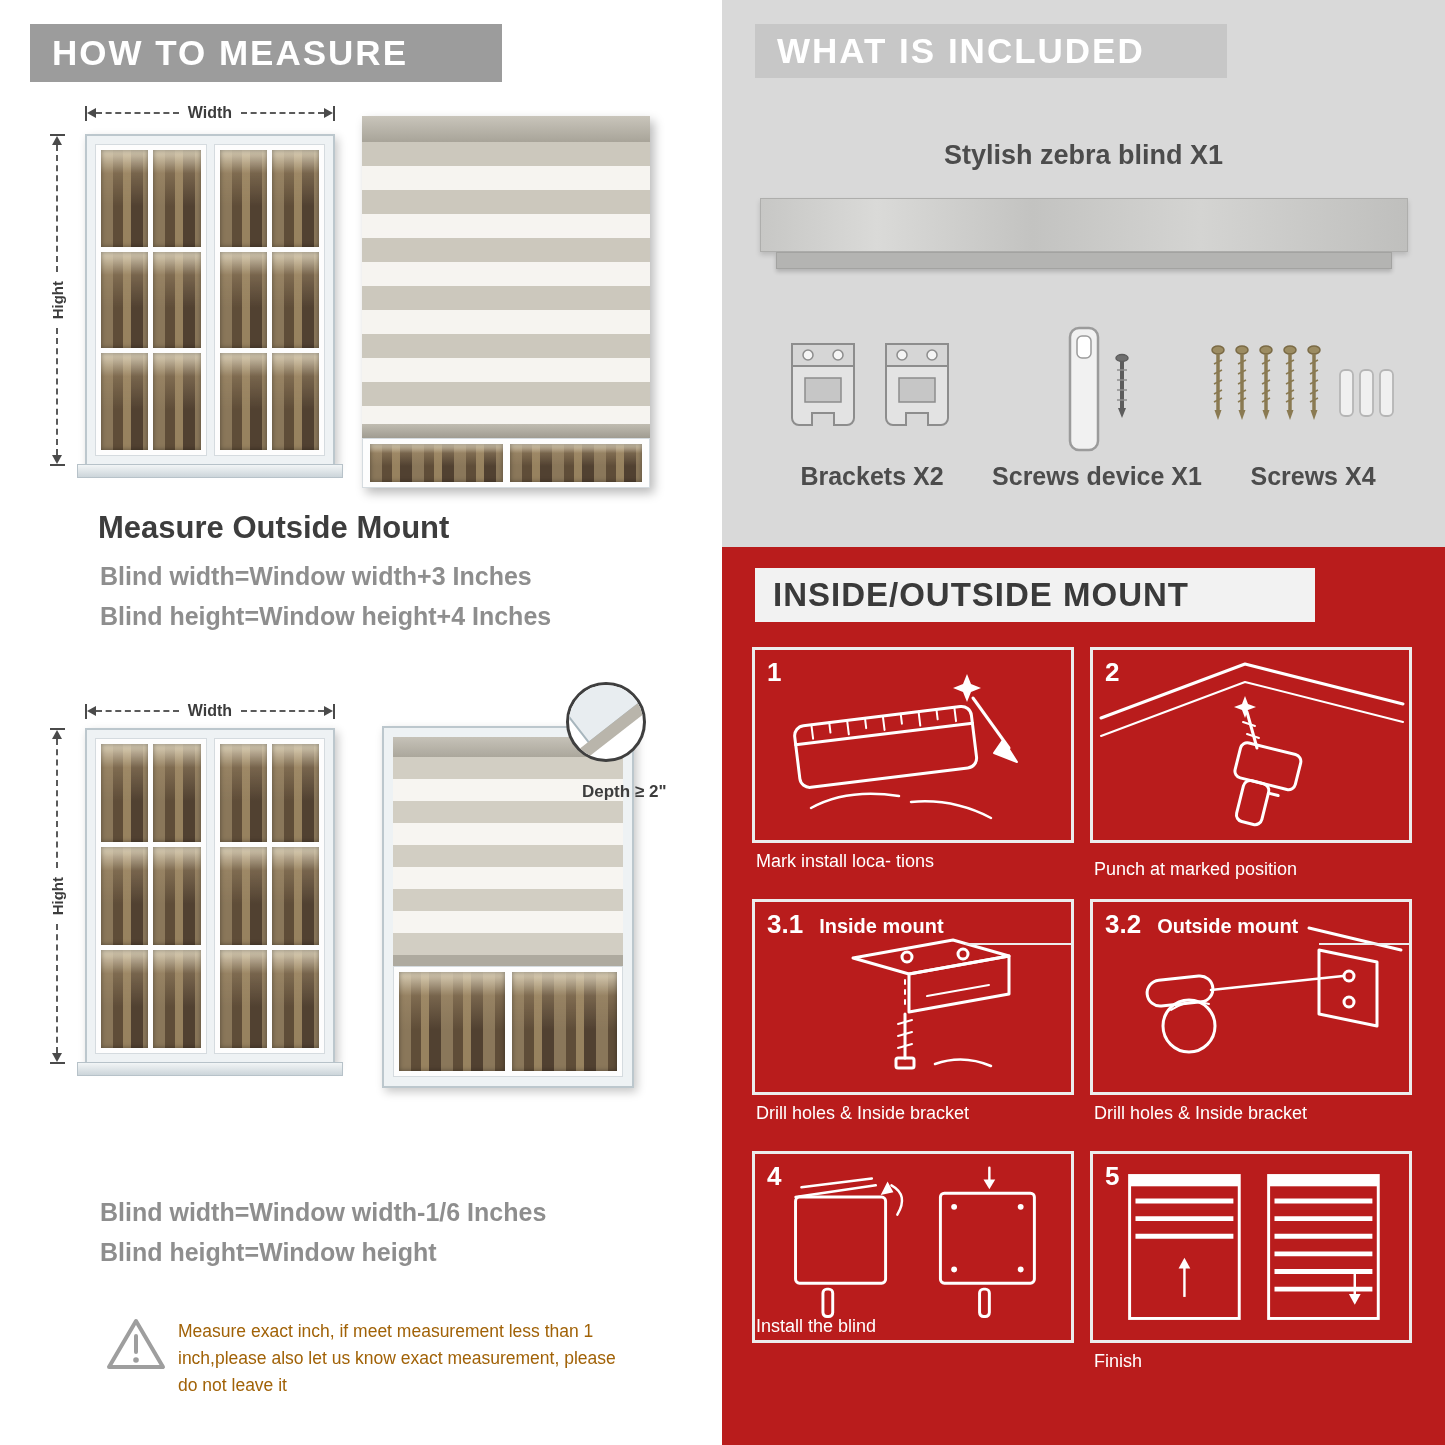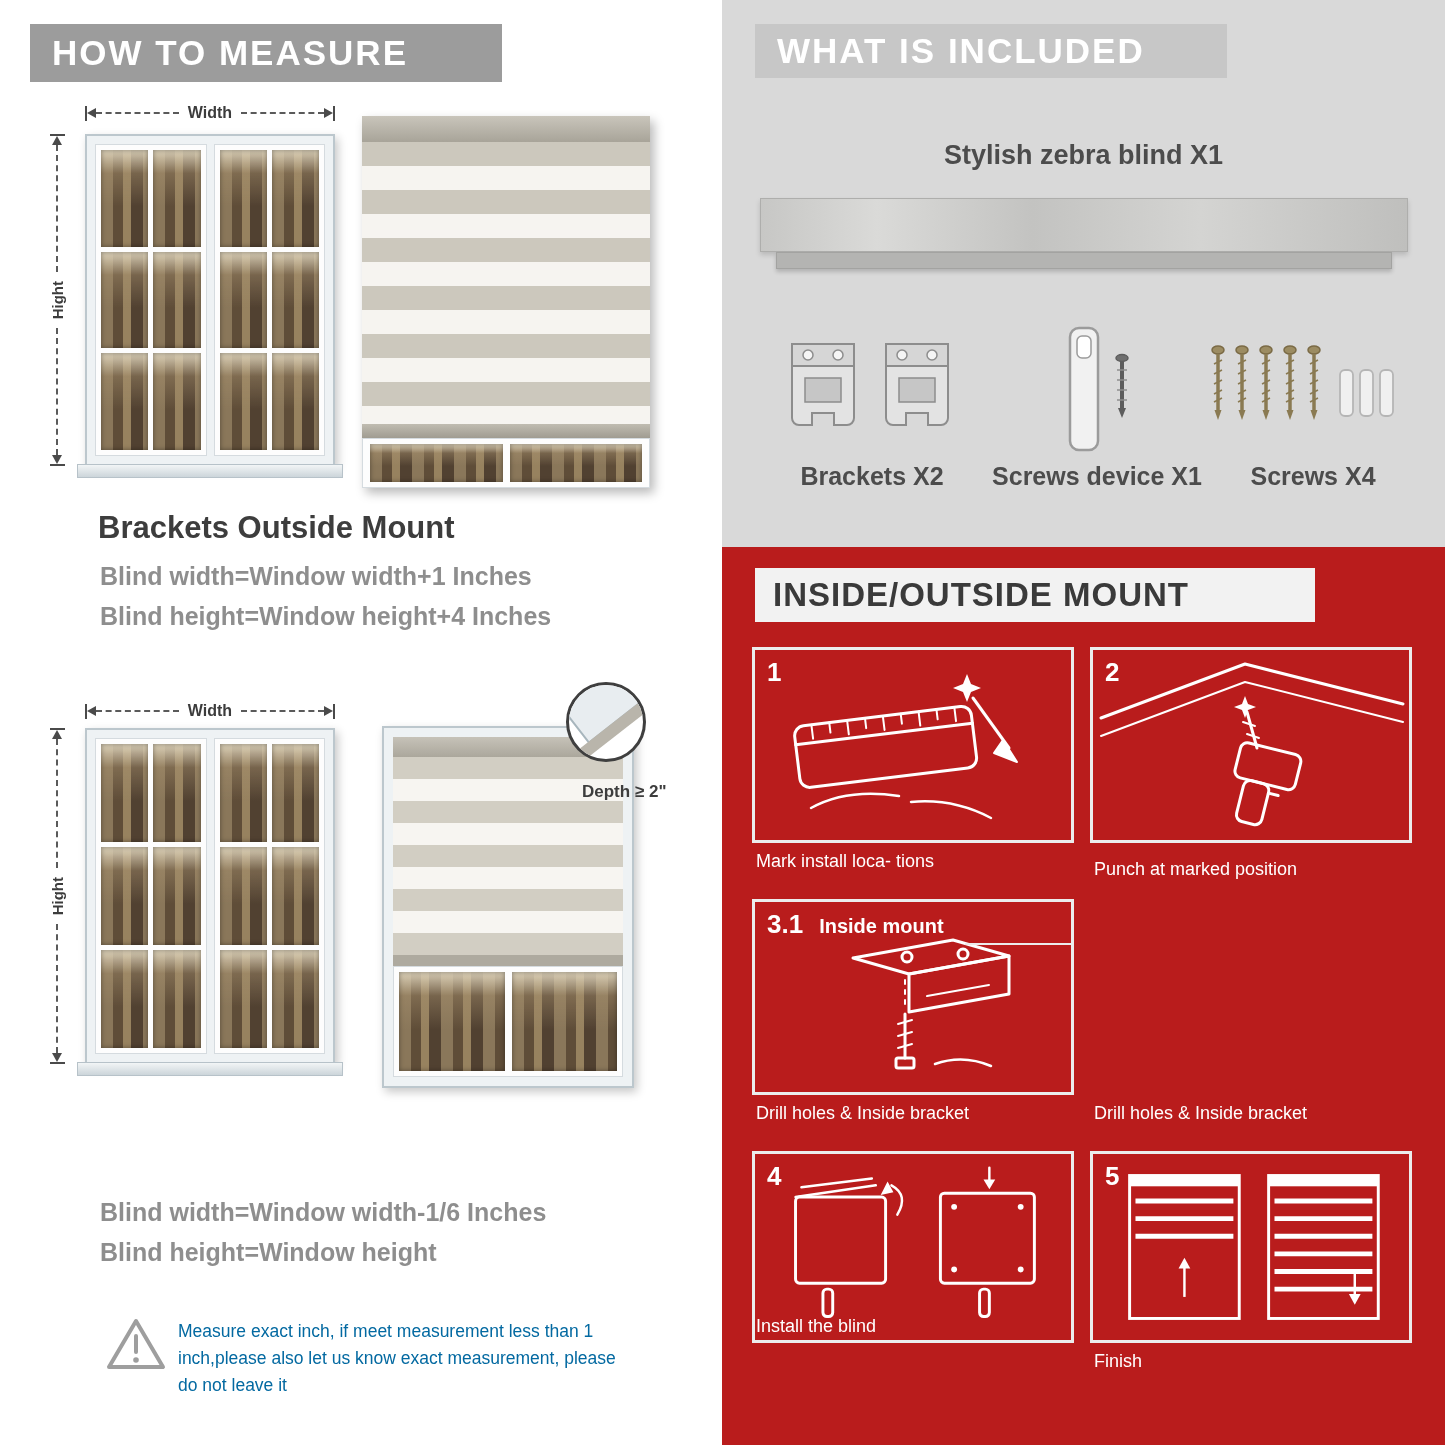--- a/index.html
+++ b/index.html
@@ -60,21 +60,21 @@
   .zoom-circle { position:absolute; width:80px; height:80px; border-radius:50%;
     background:#fff; border:3px solid #3f3f3f; overflow:hidden; z-index:5; }
   .zc-frame { position:absolute; width:110px; height:46px; background:#e8edf0; border:2px solid #a8b6bd;
     transform:rotate(-38deg); left:-6px; top:-16px; }
   .zc-blind { position:absolute; width:110px; height:12px; background:#b9b5ab; transform:rotate(-38deg); left:-12px; top:40px; }
   .depth-label { position:absolute; font-size:17px; font-weight:bold; color:#3d3d3d; }
 
   .sec-title { position:absolute; font-size:31px; font-weight:bold; color:#3d3d3d; }
   .sec-line { position:absolute; font-size:25px; font-weight:bold; color:#8e8e8e; }
 
-  .warning-text { position:absolute; width:456px; font-size:17.5px; line-height:1.55; color:#0369a1; }
+  .warning-text { position:absolute; width:456px; font-size:17.5px; line-height:1.55; color:#a16207; }
   .warning-icon { position:absolute; }
 
   
   .included-panel { position:absolute; left:722px; top:0; width:723px; height:547px; background:#d9d9d9; }
   .inc-header { position:absolute; left:33px; top:24px; width:472px; height:54px;
     background:#c7c7c7; color:#fff; font-weight:bold; font-size:35px; line-height:54px;
     padding-left:22px; letter-spacing:2px; }
   .inc-product { position:absolute; left:0; right:0; top:140px; text-align:center;
     font-size:27px; font-weight:bold; color:#4c4c4c; }
   .headrail { position:absolute; left:38px; top:198px; width:648px; height:54px;
@@ -145,22 +145,22 @@
   </div>
   <div class="blindA" style="left:362px; top:116px; width:288px;">
     <div class="cassette"></div>
     <div class="stripes"></div>
     <div class="rail"></div>
     <div class="under-window">
       <div class="pane"></div>
       <div class="pane"></div>
     </div>
   </div>
-  <div class="sec-title" style="left:98px; top:510px;">Brackets Outside Mount</div>
-  <div class="sec-line" style="left:100px; top:562px;">Blind width=Window width+1 Inches</div>
+  <div class="sec-title" style="left:98px; top:510px;">Measure Outside Mount</div>
+  <div class="sec-line" style="left:100px; top:562px;">Blind width=Window width+3 Inches</div>
   <div class="sec-line" style="left:100px; top:602px;">Blind height=Window height+4 Inches</div>
 
   <div class="warrow" style="left:85px; top:702px; width:250px;">
     <span class="bar"></span>
       <span class="tri-l"></span>
       <span class="dash"></span>
     <span class="lbl">Width</span>
     <span class="dash"></span>
       <span class="tri-r"></span>
       <span class="bar"></span>
@@ -352,20 +352,39 @@
           <line x1="143" y1="122" x2="157" y2="118" stroke-width="2"></line>
           <line x1="143" y1="134" x2="157" y2="130" stroke-width="2"></line>
           <line x1="143" y1="146" x2="157" y2="142" stroke-width="2"></line>
           <rect x="141" y="156" width="18" height="10" rx="2"></rect>
           <path d="M180 162 q28 -10 56 2" stroke-width="2.5"></path>
         </g>
       </svg>
     </div>
     <div class="caption" style="left:34px; top:556px;">Drill holes &amp;  Inside bracket</div>
 
+    <div class="cell" style="left:368px; top:352px;">
+      <div class="cell-head">
+        <span class="cell-num">3.2</span>
+        <span class="cell-title">Outside mount</span>
+      </div>
+      <div class="cell-rule" style="left:226px;"></div>
+      <svg class="art" viewBox="0 0 316 190">
+        <g fill="none" stroke="#fff" stroke-width="3" stroke-linecap="round" stroke-linejoin="round">
+          <path d="M216 26 L308 48"></path>
+          <path d="M226 48 L284 60 L284 124 L226 112 Z"></path>
+          <circle cx="256" cy="74" r="5"></circle>
+          <circle cx="256" cy="100" r="5"></circle>
+          <line x1="118" y1="88" x2="250" y2="74" stroke-width="2.5"></line>
+          <rect x="54" y="76" width="66" height="26" rx="13" transform="rotate(-6 87 89)"></rect>
+          <circle cx="96" cy="124" r="26"></circle>
+          <path d="M78 108 q18 -12 38 -6" stroke-width="2"></path>
+        </g>
+      </svg>
+    </div>
     <div class="caption" style="left:372px; top:556px;">Drill holes &amp;  Inside bracket</div>
 
     <div class="cell" style="left:30px; top:604px; height:192px;">
       <div class="cell-head">
           <span class="cell-num">4</span>
         </div>
       <svg class="art" viewBox="0 0 316 190">
         <g fill="none" stroke="#fff" stroke-width="3" stroke-linecap="round" stroke-linejoin="round">
           <rect x="38" y="44" width="92" height="88" rx="4"></rect>
           <path d="M38 44 L120 32 M44 34 l72 -9" stroke-width="2.5"></path>

